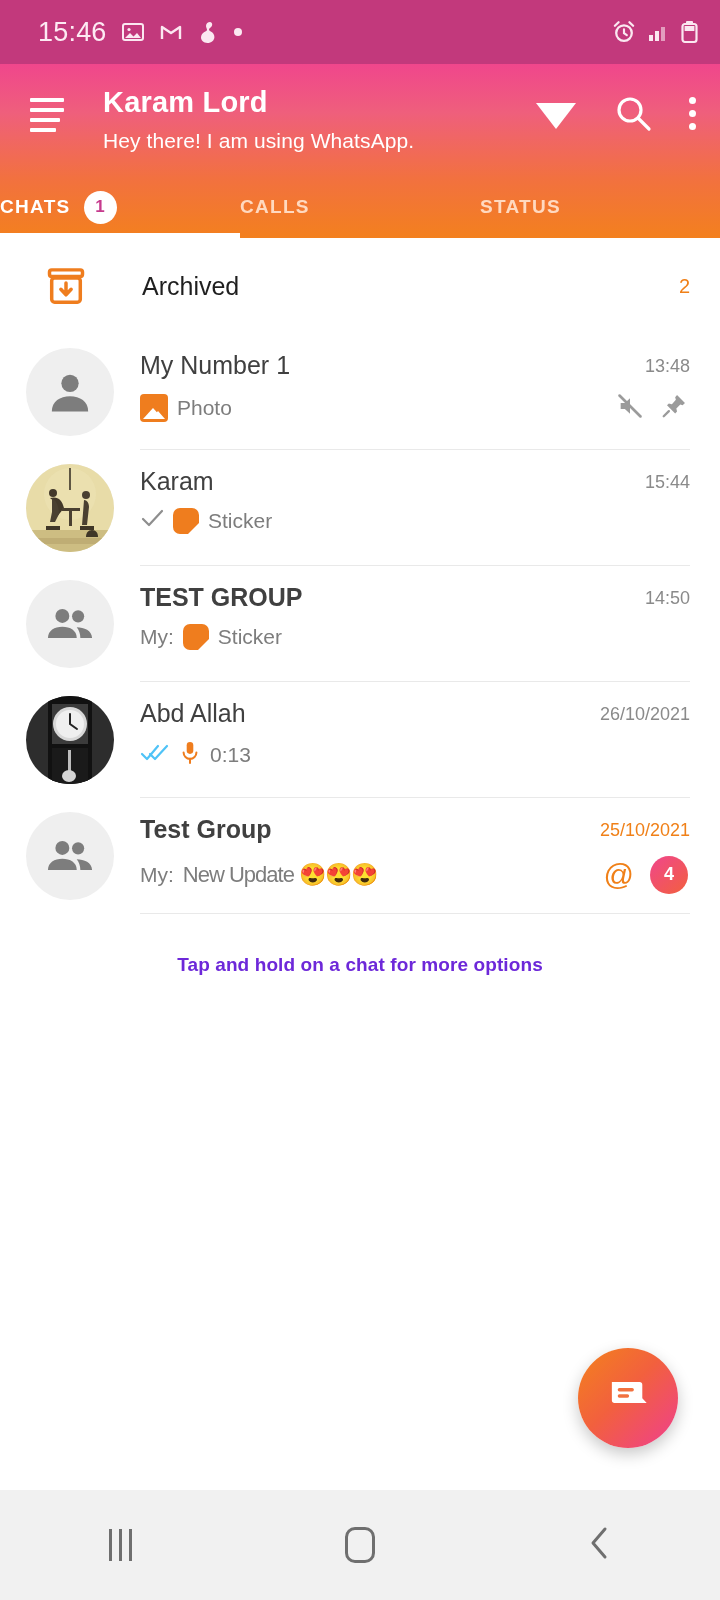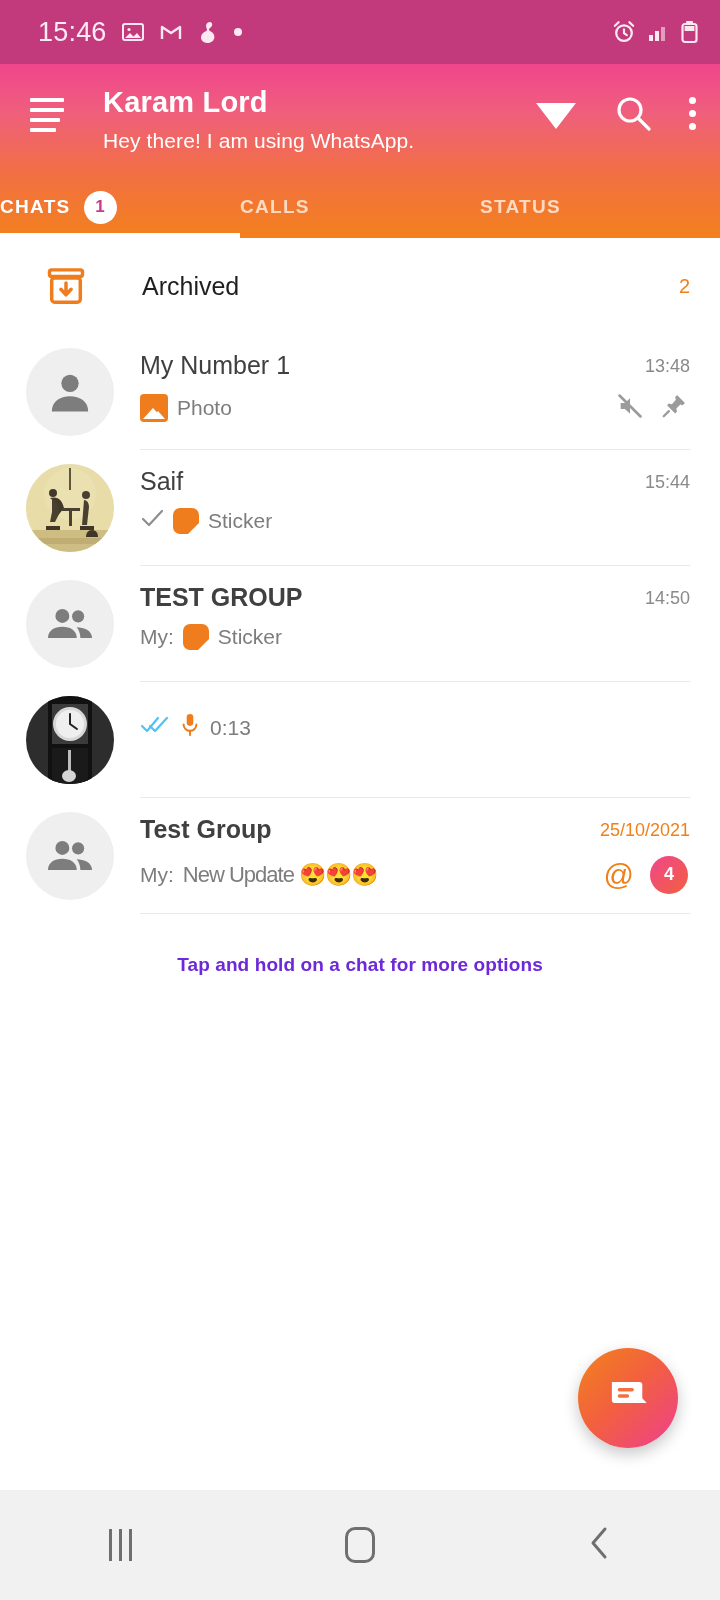--- a/index.html
+++ b/index.html
@@ -327,21 +327,21 @@
         <path d="M58 36c3 0 5 3 5 7l-2 18h-5l1-12z" fill="#4a4031"></path>
         <circle cx="60" cy="31" r="4" fill="#4a4031"></circle>
         <circle cx="27" cy="29" r="4" fill="#43392a"></circle>
         <path d="M20 62h14v4H20zM54 62h14v4H54z" fill="#3f3627"></path>
         <path d="M66 66c4 0 6 3 6 7h-12c0-4 2-7 6-7z" fill="#3f3627"></path>
         <path d="M0 74h88v6H0z" fill="#b9a76e" opacity=".7"></path>
       </svg>
     </div>
     <div class="row-body">
       <div class="row-line1">
-        <span class="chat-name">Saif</span>
+        <span class="chat-name">Karam</span>
         <span class="chat-time">15:44</span>
       </div>
       <div class="row-line2">
         <span class="chat-msg">
           <span>
             <svg width="24" height="20" viewBox="0 0 24 20">
                 <path d="M3 11l6 6L22 3" fill="none" stroke="#8e8e8e" stroke-width="2.2" stroke-linecap="round" stroke-linejoin="round"></path>
               </svg>
           </span>
           <span class="sticker-ico"></span>
@@ -383,20 +383,24 @@
         <rect x="26" y="8" width="36" height="40" fill="#3b3b3b"></rect>
         <circle cx="44" cy="28" r="17" fill="#d8d8d8"></circle>
         <circle cx="44" cy="28" r="14" fill="#efefef"></circle>
         <path d="M44 18v10l7 5" stroke="#222" stroke-width="2" fill="none" stroke-linecap="round"></path>
         <rect x="26" y="52" width="36" height="36" fill="#1a1a1a"></rect>
         <rect x="42" y="54" width="3" height="22" fill="#bdbdbd"></rect>
         <ellipse cx="43" cy="80" rx="7" ry="6" fill="#d5d5d5"></ellipse>
       </svg>
     </div>
     <div class="row-body">
+      <div class="row-line1">
+        <span class="chat-name">Abd Allah</span>
+        <span class="chat-time">26/10/2021</span>
+      </div>
       <div class="row-line2">
         <span class="chat-msg">
           <span>
             <svg width="30" height="20" viewBox="0 0 30 20">
                 <path d="M2 11l5 5L18 3" fill="none" stroke="#4fc3f7" stroke-width="2.2" stroke-linecap="round" stroke-linejoin="round"></path>
                 <path d="M10 11l5 5L27 3" fill="none" stroke="#4fc3f7" stroke-width="2.2" stroke-linecap="round" stroke-linejoin="round"></path>
               </svg>
           </span>
           <span>
             <svg width="22" height="26" viewBox="0 0 24 26">

